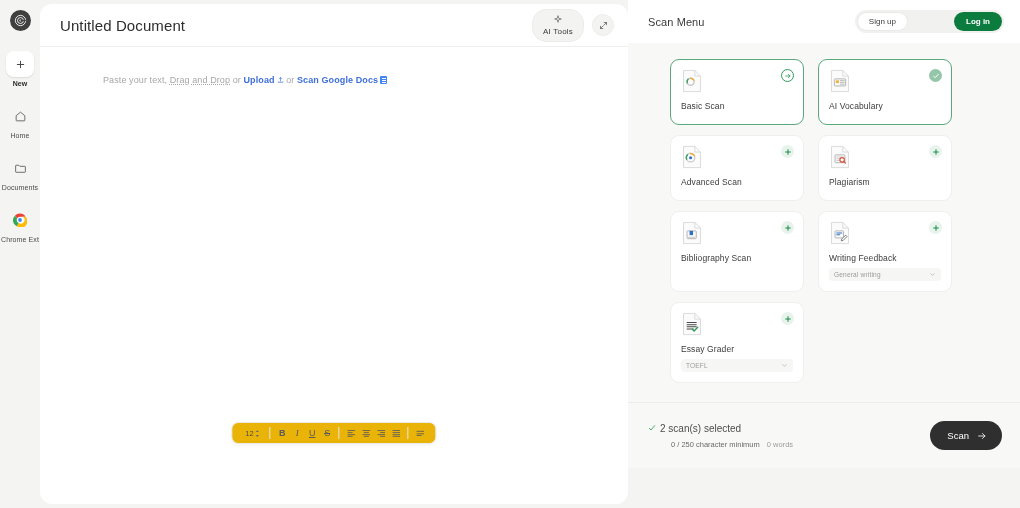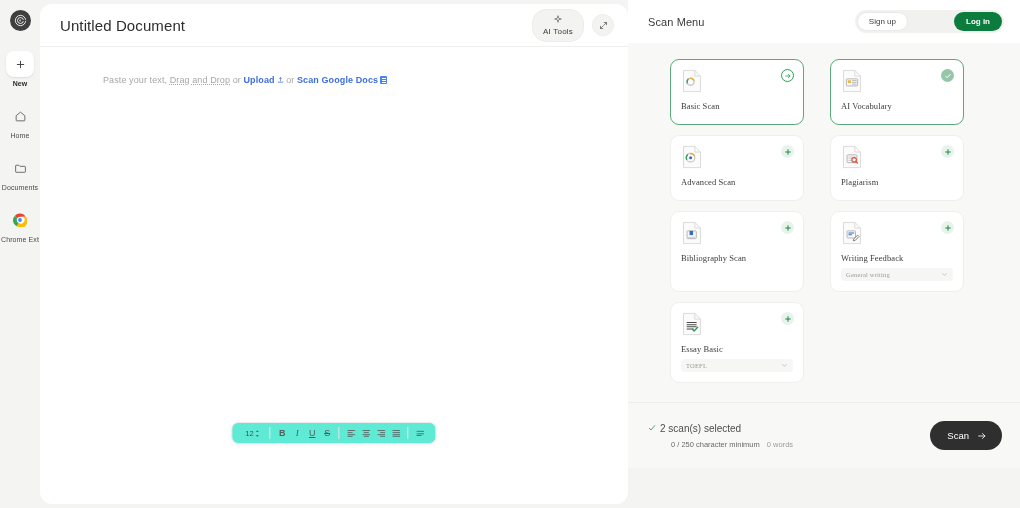--- a/index.html
+++ b/index.html
@@ -101,21 +101,21 @@
     width:4px; height:1px; background:#fff;
     box-shadow: 0 2px 0 #fff, 0 4px 0 #fff;
   }
 
   
   .format-toolbar {
     position: absolute;
     left: 50%; transform: translateX(-50%);
     bottom: 60px;
     display: flex; align-items: center; gap: 0px;
-    background: #5eead4;
+    background: #eab308;
     border: 1px solid #ececec;
     border-radius: 7px;
     box-shadow: 0 1px 4px rgba(0,0,0,.06);
     padding: 4px 8px;
     height: 22px;
   }
   .tb-size { display:flex; align-items:center; gap:1px; padding:0 5px; cursor:pointer;}
   .tb-size span { font-size: 7.5px; color: #4a4a4a;}
   .tb-btn {
     width: 15px; height: 15px; display:flex; align-items:center; justify-content:center;
@@ -153,23 +153,22 @@
     font-weight: 600; margin-left: 2px;
   }
   .cards-area {
     flex: 1;
     padding: 16px 0 0 42px;
     overflow: hidden;
   }
   .cards-grid {
     display: grid;
     grid-template-columns: 134px 134px;
-    gap: 10px 26px;
+    gap: 10px 14px;
     width: 290px;
-    font-family: Liberation Serif, serif;
   }
   .card {
     background: #ffffff;
     border: 1px solid #efefed;
     border-radius: 9px;
     padding: 9px 10px 10px 10px;
     position: relative;
     cursor: pointer;
     min-height: 66px;
     display: flex; flex-direction: column;
@@ -483,21 +482,21 @@
 
         <div class="card">
           <div class="card-icon">
             <svg width="22" height="24" viewBox="0 0 30 34" fill="none">
               <path d="M3 2h16l8 8v22H3z" fill="#fbfbfb" stroke="#d8d8d8" stroke-width="1.3" stroke-linejoin="round"></path>
               <path d="M19 2v8h8" stroke="#d8d8d8" stroke-width="1.3" stroke-linejoin="round"></path>
               <path d="M8 15h13M8 18h13M8 21h13M8 24h9" stroke="#4a4a4a" stroke-width="1.5" stroke-linecap="round"></path>
               <path d="M15.5 24.5l2.5 2.5 5-5.5" stroke="#2f9c5c" stroke-width="2" stroke-linecap="round" stroke-linejoin="round" fill="none"></path>
             </svg>
           </div>
-          <div class="card-label">Essay Basic</div>
+          <div class="card-label">Essay Grader</div>
           <div class="card-select">
             <span>TOEFL</span>
             <span style="display:flex;">
               <svg width="7" height="7" viewBox="0 0 24 24" fill="none">
                 <path d="M6 9l6 6 6-6" stroke="#a8a8a8" stroke-width="2.2" stroke-linecap="round" stroke-linejoin="round"></path>
               </svg>
             </span>
           </div>
           <div class="card-badge badge-plus">
             <svg width="8" height="8" viewBox="0 0 24 24" fill="none">

